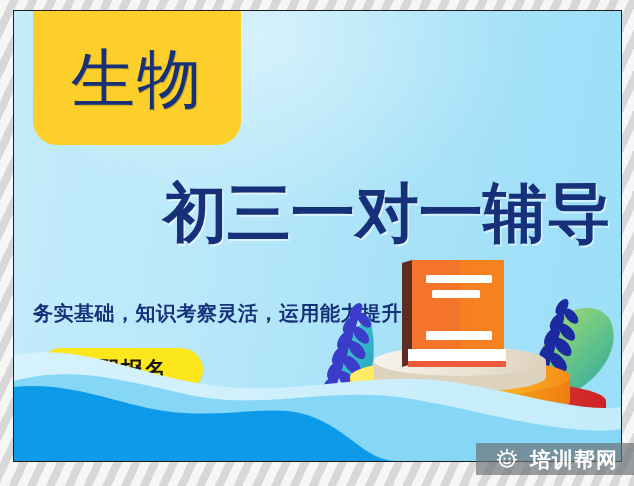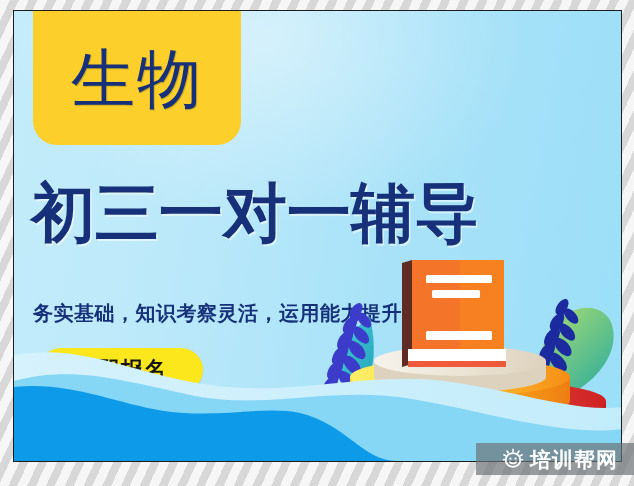--- a/index.html
+++ b/index.html
@@ -78,20 +78,21 @@
     left: 17px;
     top: 170px;
     width: 580px;
     font-size: 64px;
     font-weight: bold;
     color: #16307a;
     line-height: 1;
     white-space: nowrap;
     letter-spacing: 0px;
     text-shadow: 1.5px 1.5px 0 rgba(255,255,255,0.55);
+    text-align: right;
   }
 
   
   #subtitle {
     position: absolute;
     left: 19px;
     top: 289px;
     font-size: 20px;
     font-weight: bold;
     color: #16307a;
@@ -141,22 +142,22 @@
   
   #watermark {
     position: absolute;
     left: 476px;
     top: 443px;
     width: 158px;
     height: 32px;
     background: rgba(108,112,116,0.68);
     display: flex;
     align-items: center;
-    gap: 6px;
-    padding-left: 26px;
+    gap: 12px;
+    padding-left: 20px;
     box-sizing: border-box;
   }
   #watermark .wm-text {
     font-size: 21px;
     font-weight: bold;
     color: #ffffff;
     letter-spacing: 1px;
     line-height: 1;
   }
   #watermark .wm-icon { flex: 0 0 auto; line-height: 0; }

